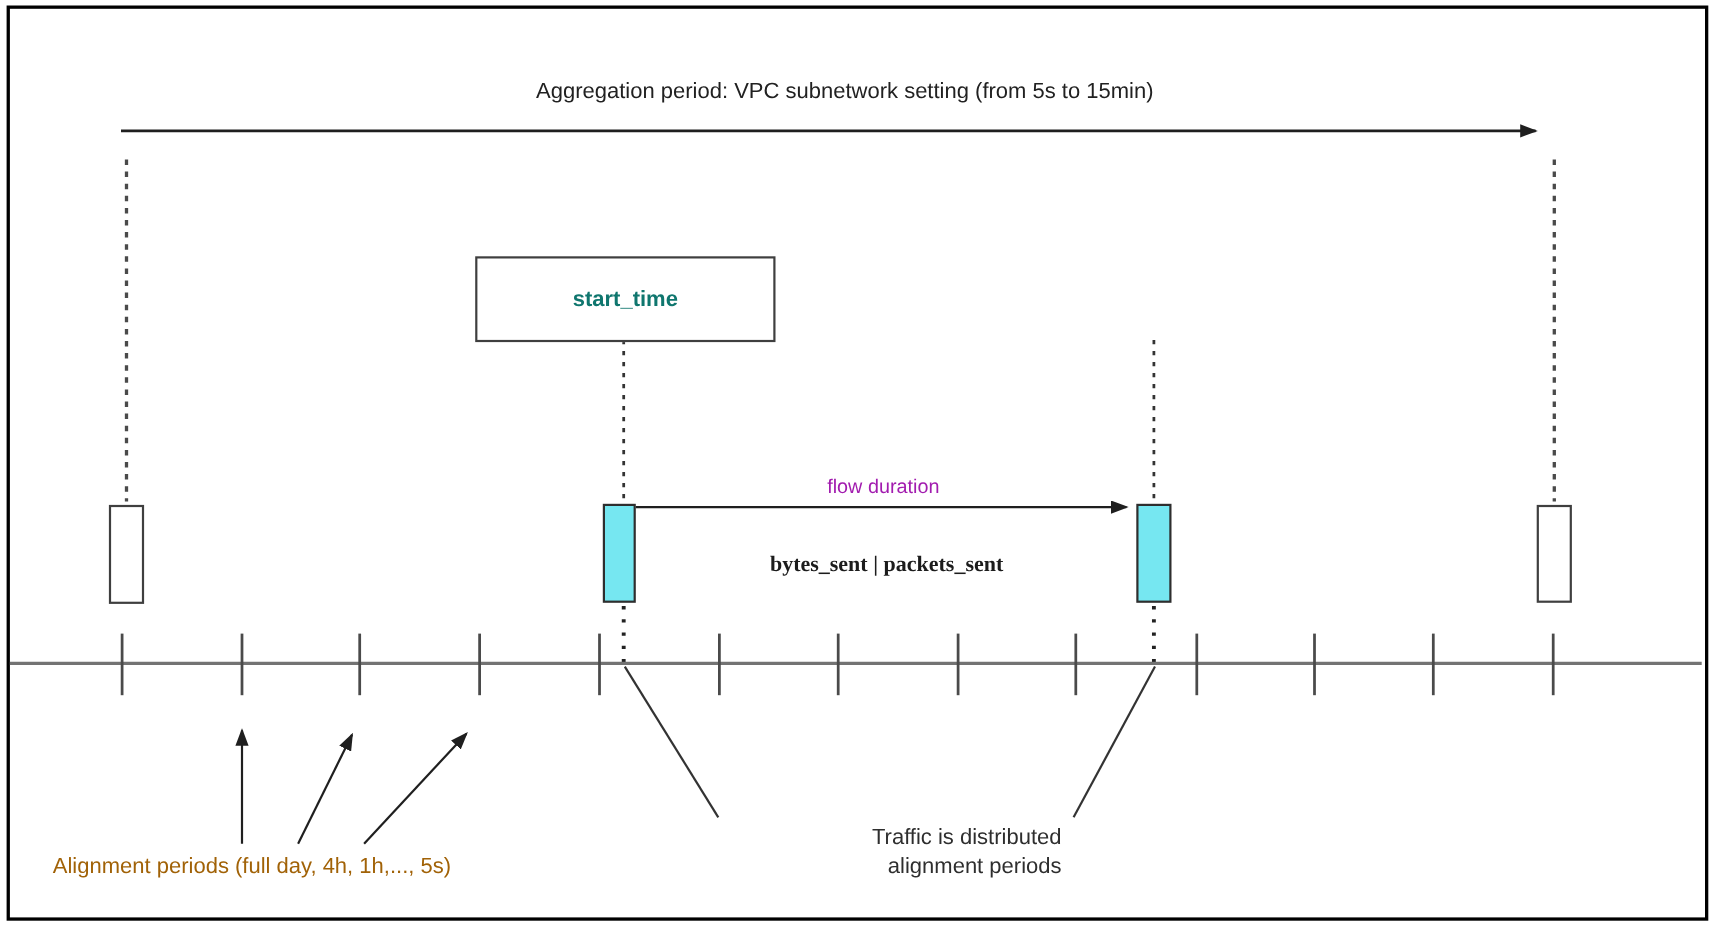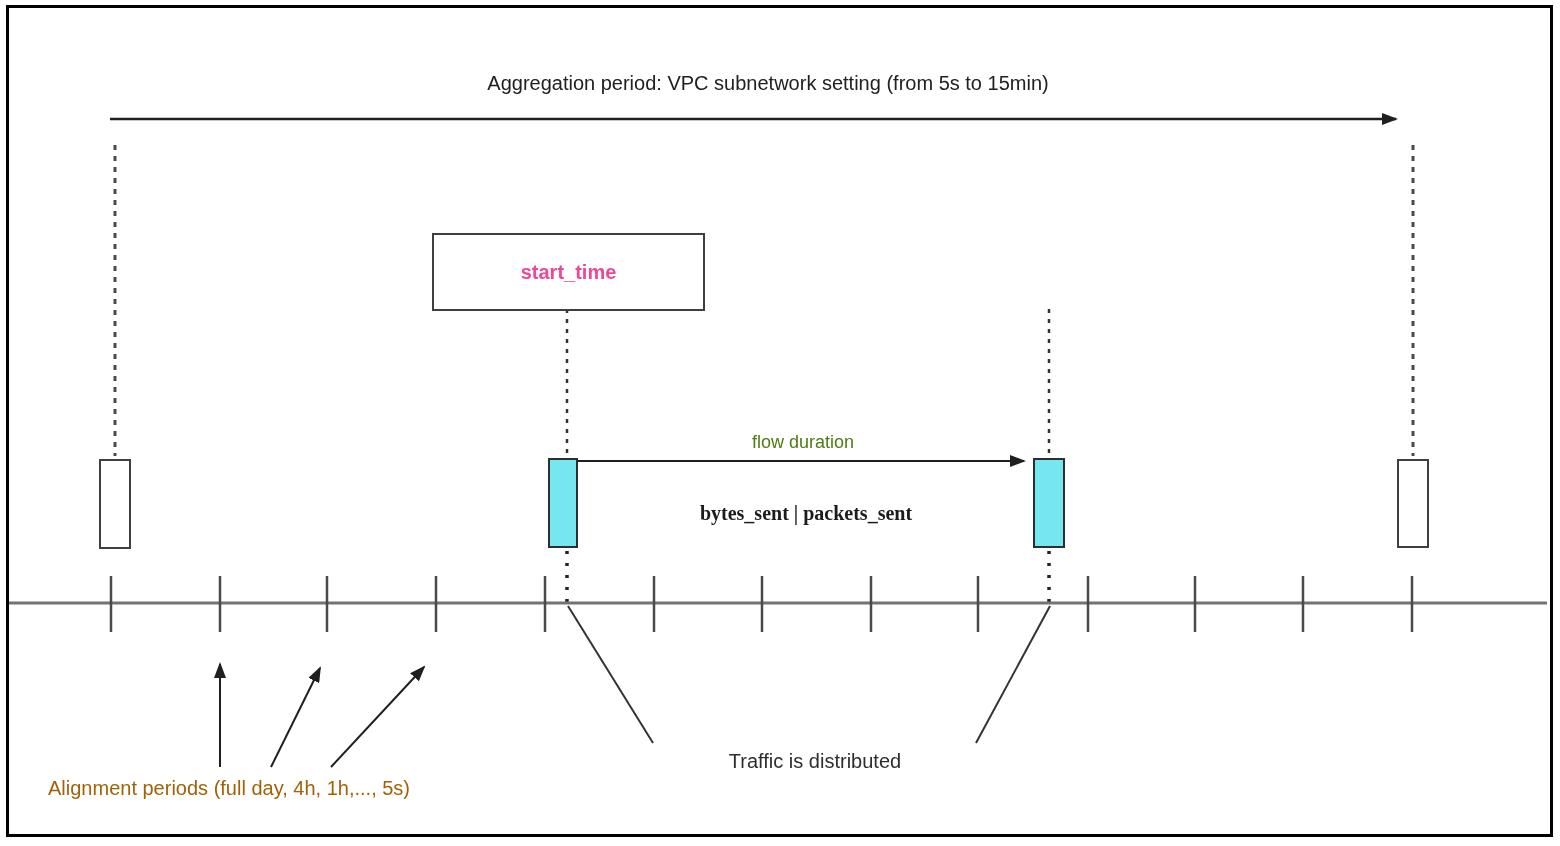--- a/index.html
+++ b/index.html
@@ -17,38 +17,38 @@
   }
   svg.layer{position:absolute;left:0;top:0;}
   .abs{position:absolute;}
   .title{
     left:0;top:44px;width:1536px;
     text-align:center;font-size:20px;color:#212121;margin-top:28px;
   }
   .labelbox{
     display:flex;align-items:center;justify-content:center;
     background:#ffffff;border:2px solid #3f3f3f;
-    font-weight:bold;font-size:20px;color:#ec4899;text-align:center;
+    font-weight:bold;font-size:20px;color:#0f766e;text-align:center;
   }
   .start-box{left:432px;top:233px;width:269px;height:74px;}
   .end-box{left:913px;top:232px;width:270px;height:75px;}
   .flow-duration{
     left:703px;top:432px;width:200px;text-align:center;
-    font-size:18px;color:#4d7c0f;
+    font-size:18px;color:#a21caf;
   }
   .metrics{
     left:606px;top:502px;width:400px;text-align:center;
     font-size:20px;font-weight:bold;color:#1c1c1c;font-family:Liberation Serif, serif;
   }
   .alignment-label{
     left:48px;top:777px;width:432px;text-align:left;
     font-size:20px;color:#a16207;white-space:nowrap;
   }
   .traffic-note{
-    left:665px;top:748px;width:300px;text-align:center;
+    left:665px;top:748px;width:300px;text-align:right;
     font-size:20px;line-height:27px;color:#2e2e2e;
   }
 </style>
 </head>
 <body>
 
 <div class="canvas">
 
   <div class="frame"></div>
 
@@ -110,15 +110,16 @@
 
 
   <div class="abs flow-duration">flow duration</div>
 
   <div class="abs metrics">bytes_sent | packets_sent</div>
 
   <div class="abs alignment-label">Alignment periods (full day, 4h, 1h,..., 5s)</div>
 
   <div class="abs traffic-note">
     <div>Traffic is distributed</div>
+    <div>alignment periods</div>
   </div>
 
 </div>
 
 </body></html>

